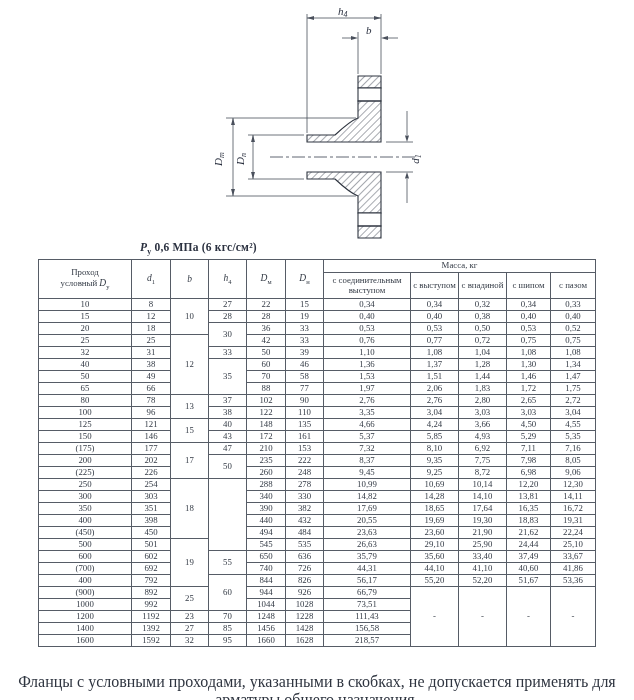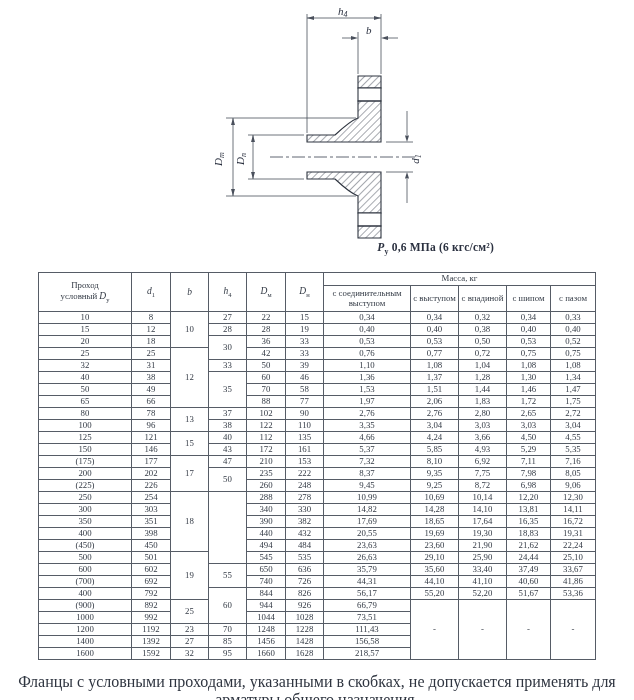--- a/index.html
+++ b/index.html
@@ -2,27 +2,27 @@
 <html><head>
 <meta charset="utf-8">
 <style>
   html,body{margin:0;padding:0;}
   body{
     width:634px;height:700px;background:#ffffff;position:relative;
     font-family:"Liberation Serif", serif;color:#333a45;overflow:hidden;
   }
   .drawing-wrap{position:absolute;left:210px;top:4px;width:244px;height:236px;}
   .drawing-title{
-    position:absolute;left:140px;top:241px;width:354px;text-align:right;
+    position:absolute;left:140px;top:241px;width:354px;text-align:left;
     font-size:11.5px;font-weight:bold;color:#2b3140;letter-spacing:.2px;
   }
   .drawing-title i{font-style:italic;}
   .drawing-title sub{font-size:8px;}
   table.dim{
-    position:absolute;left:38px;top:272px;width:447px;
+    position:absolute;left:38px;top:259px;width:447px;
     border-collapse:collapse;table-layout:fixed;
     font-size:8.8px;color:#333a45;
   }
   table.dim th,table.dim td{
     border:1px solid #565c66;text-align:center;vertical-align:middle;
     padding:0 1px;font-weight:normal;line-height:1.12;
   }
   table.dim thead th{font-size:8.8px;}
   table.dim th i{font-style:italic;font-size:9.5px;}
   table.dim th sub{font-size:6.5px;}
@@ -261,21 +261,21 @@
         <td>3,04</td>
         <td>3,03</td>
         <td>3,03</td>
         <td>3,04</td>
       </tr>
       <tr>
         <td>125</td>
         <td>121</td>
         <td rowspan="2">15</td>
         <td>40</td>
-        <td>112</td>
+        <td>148</td>
         <td>135</td>
         <td>4,66</td>
         <td>4,24</td>
         <td>3,66</td>
         <td>4,50</td>
         <td>4,55</td>
       </tr>
       <tr>
         <td>150</td>
         <td>146</td>

